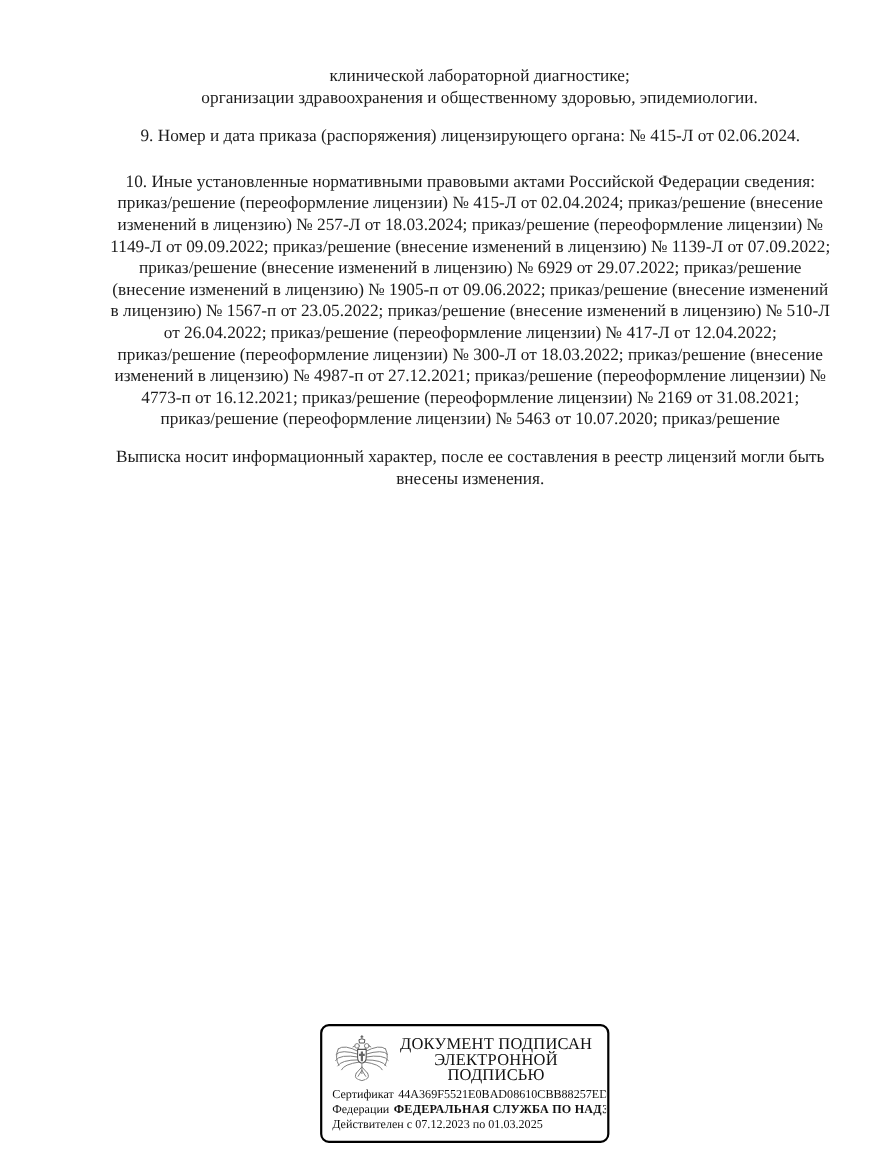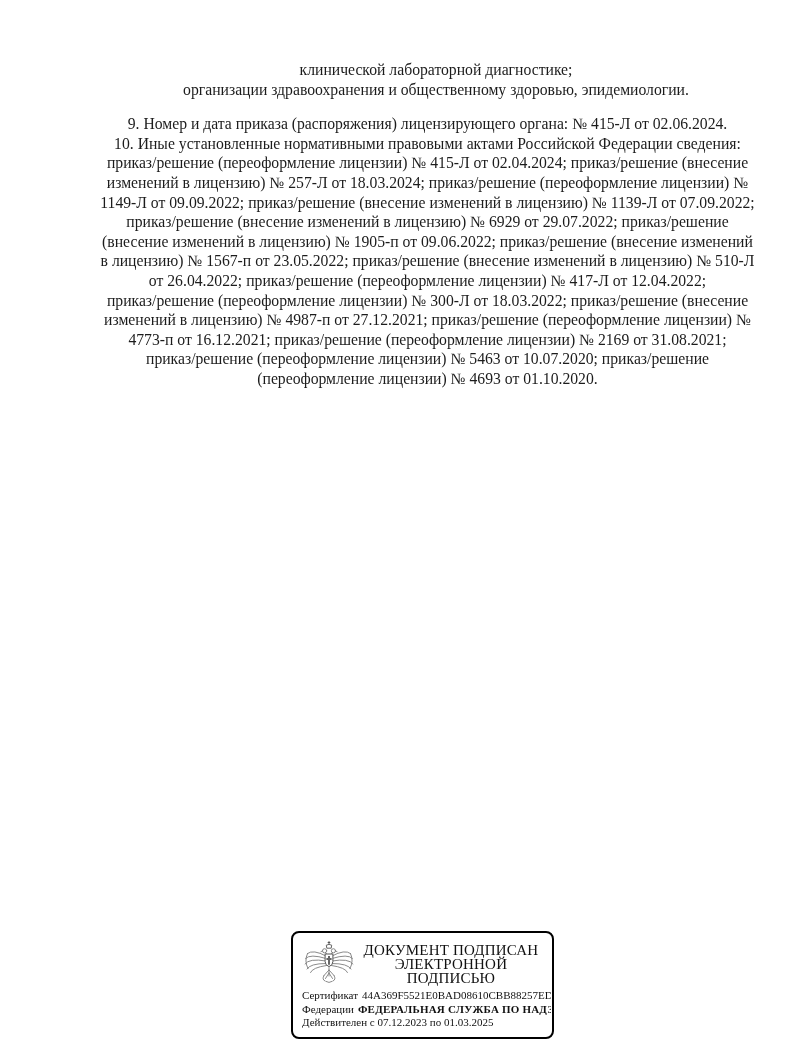--- a/index.html
+++ b/index.html
@@ -19,21 +19,21 @@
     top: 60px;
     width: 675px;
     font-size: 15.7px;
     line-height: 19.6px;
     text-align: center;
   }
   .para { margin: 0; }
   .para .line { white-space: nowrap; }
   .para.indent .line { padding-left: 17px; }
   .para-item9 { margin-top: 15px; }
-  .para-item10 { }
+  .para-item10 { margin-top: 22px; }
   .para-note { margin-top: 15px; }
 
   
   .stamp {
     position: absolute;
     left: 291px;
     top: 931px;
     width: 263px;
     height: 108px;
     box-sizing: border-box;
@@ -94,23 +94,26 @@
         <div class="line">изменений в лицензию) № 257-Л от 18.03.2024; приказ/решение (переоформление лицензии) №</div>
         <div class="line">1149-Л от 09.09.2022; приказ/решение (внесение изменений в лицензию) № 1139-Л от 07.09.2022;</div>
         <div class="line">приказ/решение (внесение изменений в лицензию) № 6929 от 29.07.2022; приказ/решение</div>
         <div class="line">(внесение изменений в лицензию) № 1905-п от 09.06.2022; приказ/решение (внесение изменений</div>
         <div class="line">в лицензию) № 1567-п от 23.05.2022; приказ/решение (внесение изменений в лицензию) № 510-Л</div>
         <div class="line">от 26.04.2022; приказ/решение (переоформление лицензии) № 417-Л от 12.04.2022;</div>
         <div class="line">приказ/решение (переоформление лицензии) № 300-Л от 18.03.2022; приказ/решение (внесение</div>
         <div class="line">изменений в лицензию) № 4987-п от 27.12.2021; приказ/решение (переоформление лицензии) №</div>
         <div class="line">4773-п от 16.12.2021; приказ/решение (переоформление лицензии) № 2169 от 31.08.2021;</div>
         <div class="line">приказ/решение (переоформление лицензии) № 5463 от 10.07.2020; приказ/решение</div>
-        <div class="line">(переоформление лицензии) № 4693 от 01.10.2020.</div>
       </div>
 
+    <div class="para para-note">
+        <div class="line">Выписка носит информационный характер, после ее составления в реестр лицензий могли быть</div>
+        <div class="line">внесены изменения.</div>
+      </div>
   </div>
 
   <div class="stamp">
 
     <span class="stamp-emblem">
       <svg viewBox="0 0 54 47" xmlns="http://www.w3.org/2000/svg" aria-hidden="true">
         <g stroke="#7d7d7d" fill="none" stroke-width="0.9" stroke-linecap="round">
           <path d="M24,16 Q11,9 5.5,13.5"></path>
           <path d="M24,18.5 Q8,13.5 3.5,18.5"></path>
           <path d="M24,21 Q7,18 3,24"></path>

